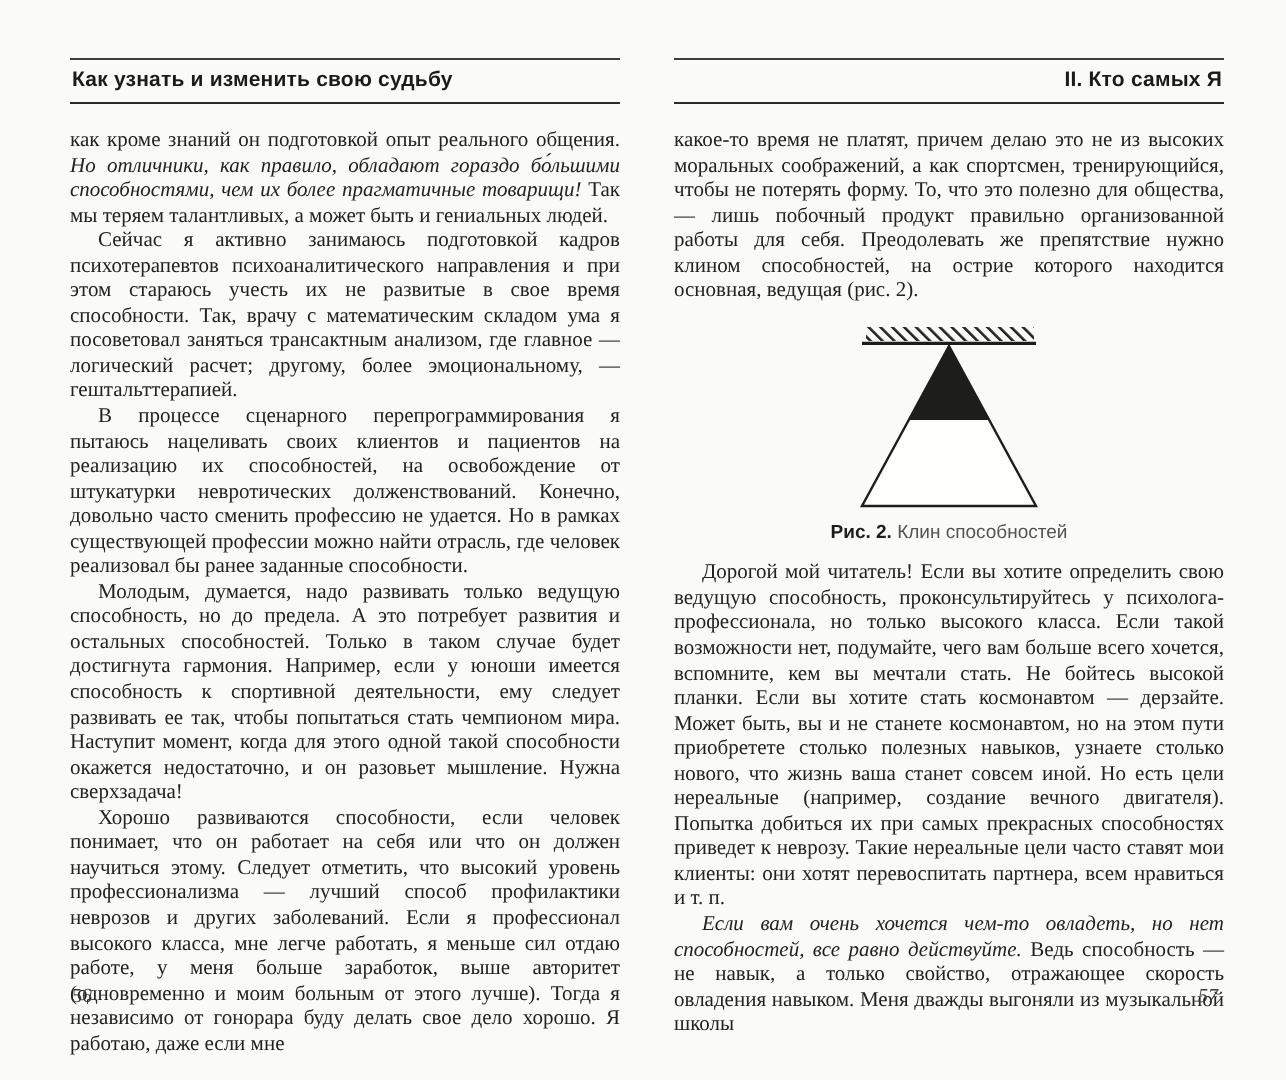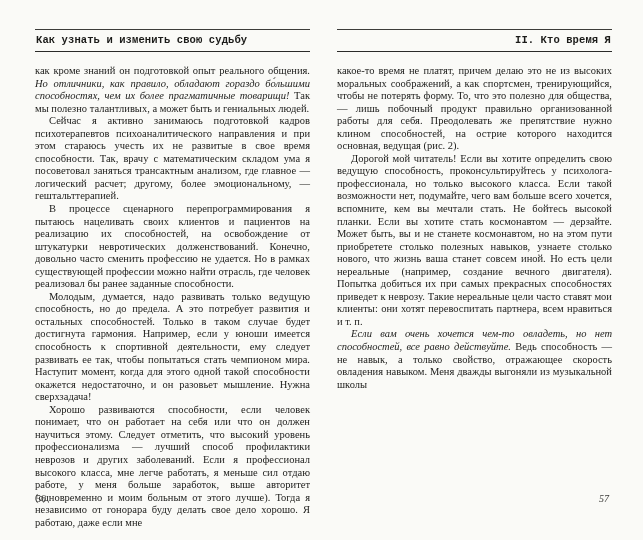--- a/index.html
+++ b/index.html
@@ -6,21 +6,21 @@
   .book {
     display: flex; box-sizing: border-box;
     width: 643px; height: 540px;
     padding: 29px 31px 0 35px; gap: 27px;
     font-family: "Liberation Serif", "DejaVu Serif", serif;
     color: #222220;
   }
   .page { width: 275px; position: relative; }
   .runhead { border-top: 1px solid #3c3c3a; border-bottom: 1.8px solid #2b2b29; }
   .runhead .ht {
-    font-family: Liberation Mono, monospace;
+    font-family: Liberation Sans, sans-serif;
     font-weight: bold; font-size: 10.5px; line-height: 18px;
     padding: 1px 1px 2px 1px; color: #1b1b19; letter-spacing: 0.1px;
   }
   .runhead .ht.right { text-align: right; }
   .body-text { margin-top: 13px; font-size: 10.5px; line-height: 12.55px; text-align: justify; }
   .body-text p { margin: 0; }
   p.indent { text-indent: 14px; }
   .it { font-style: italic; }
   .bd { font-weight: normal; }
   .figure-block { margin: 9px 0 8px 0; text-align: center; }
@@ -40,36 +40,54 @@
 </head>
 <body>
 
 <div class="book">
 
   <div class="page">
     <div class="runhead">
       <div class="ht">Как узнать и изменить свою судьбу</div>
     </div>
     <div class="body-text">
-      <p><span>как кроме знаний он подготовкой опыт реального общения. </span><span class="it">Но отличники, как правило, обладают гораздо бо́льшими способностях, чем их более прагматичные товарищи!</span><span> Так мы полезно талантливых, а может быть и гениальных людей.</span></p>
+      <p><span>как кроме знаний он подготовкой опыт реального общения. </span><span class="it">Но отличники, как правило, обладают гораздо бо́льшими способностями, чем их более прагматичные товарищи!</span><span> Так мы теряем талантливых, а может быть и гениальных людей.</span></p>
       <p class="indent"><span>Сейчас я активно занимаюсь подготовкой кадров психотерапевтов психоаналитического направления и при этом стараюсь учесть их не развитые в свое время способности. Так, врачу с математическим складом ума я посоветовал заняться трансактным анализом, где главное — логический расчет; другому, более эмоциональному, — гештальттерапией.</span></p>
       <p class="indent"><span>В процессе сценарного перепрограммирования я пытаюсь нацеливать своих клиентов и пациентов на реализацию их способностей, на освобождение от штукатурки невротических долженствований. Конечно, довольно часто сменить профессию не удается. Но в рамках существующей профессии можно найти отрасль, где человек реализовал бы ранее заданные способности.</span></p>
       <p class="indent"><span>Молодым, думается, надо развивать только ведущую способность, но до предела. А это потребует развития и остальных способностей. Только в таком случае будет достигнута гармония. Например, если у юноши имеется способность к спортивной деятельности, ему следует развивать ее так, чтобы попытаться стать чемпионом мира. Наступит момент, когда для этого одной такой способности окажется недостаточно, и он разовьет мышление. Нужна сверхзадача!</span></p>
       <p class="indent"><span>Хорошо развиваются способности, если человек понимает, что он работает на себя или что он должен научиться этому. </span><span class="bd">Следует отметить, что высокий уровень профессионализма — лучший способ профилактики неврозов и других заболеваний.</span><span> Если я профессионал высокого класса, мне легче работать, я меньше сил отдаю работе, у меня больше заработок, выше авторитет (одновременно и моим больным от этого лучше). Тогда я независимо от гонорара буду делать свое дело хорошо. Я работаю, даже если мне</span></p>
     </div>
     <div class="pagenum pn-left">56</div>
   </div>
 
   <div class="page">
     <div class="runhead">
-      <div class="ht right">II. Кто время Я</div>
+      <div class="ht right">II. Кто самых Я</div>
     </div>
     <div class="body-text">
       <p><span>какое-то время не платят, причем делаю это не из высоких моральных соображений, а как спортсмен, тренирующийся, чтобы не потерять форму. То, что это полезно для общества, — лишь побочный продукт правильно организованной работы для себя. Преодолевать же препятствие нужно клином способностей, на острие которого находится основная, ведущая (рис. 2).</span></p>
 
+      <div class="figure-block">
+        <svg width="122" height="94" viewBox="0 0 122 94" aria-hidden="true">
+          <defs>
+            <pattern id="hatch" width="4.2" height="9" patternUnits="userSpaceOnUse" patternTransform="rotate(-45)">
+              <rect width="1.3" height="9" fill="#232321"></rect>
+            </pattern>
+          </defs>
+          <g>
+            <rect x="19" y="1.5" width="84" height="7" fill="url(#hatch)"></rect>
+            <line x1="17" y1="9.7" x2="104" y2="9.7" stroke="#1d1d1b" stroke-width="1.7"></line>
+          </g>
+          <g>
+            <polygon points="60.5,11 104,91 17,91" fill="#fefefd" stroke="#1d1d1b" stroke-width="1.2"></polygon>
+            <polygon points="60.5,11 80.5,48 40.5,48" fill="#1d1d1b"></polygon>
+          </g>
+        </svg>
+        <div class="fig-caption"><span class="cap-label">Рис. 2.</span> <span>Клин способностей</span></div>
+      </div>
 
       <p class="indent"><span>Дорогой мой читатель! Если вы хотите определить свою ведущую способность, проконсультируйтесь у психолога-профессионала, но только высокого класса. Если такой возможности нет, подумайте, чего вам больше всего хочется, вспомните, кем вы мечтали стать. Не бойтесь высокой планки. Если вы хотите стать космонавтом — дерзайте. Может быть, вы и не станете космонавтом, но на этом пути приобретете столько полезных навыков, узнаете столько нового, что жизнь ваша станет совсем иной. Но есть цели нереальные (например, создание вечного двигателя). Попытка добиться их при самых прекрасных способностях приведет к неврозу. Такие нереальные цели часто ставят мои клиенты: они хотят перевоспитать партнера, всем нравиться и т. п.</span></p>
       <p class="indent"><span class="it">Если вам очень хочется чем-то овладеть, но нет способностей, все равно действуйте.</span><span> Ведь способность — не навык, а только свойство, отражающее скорость овладения навыком. Меня дважды выгоняли из музыкальной школы</span></p>
     </div>
     <div class="pagenum pn-right">57</div>
   </div>
 
 </div>
 
 </body></html>

